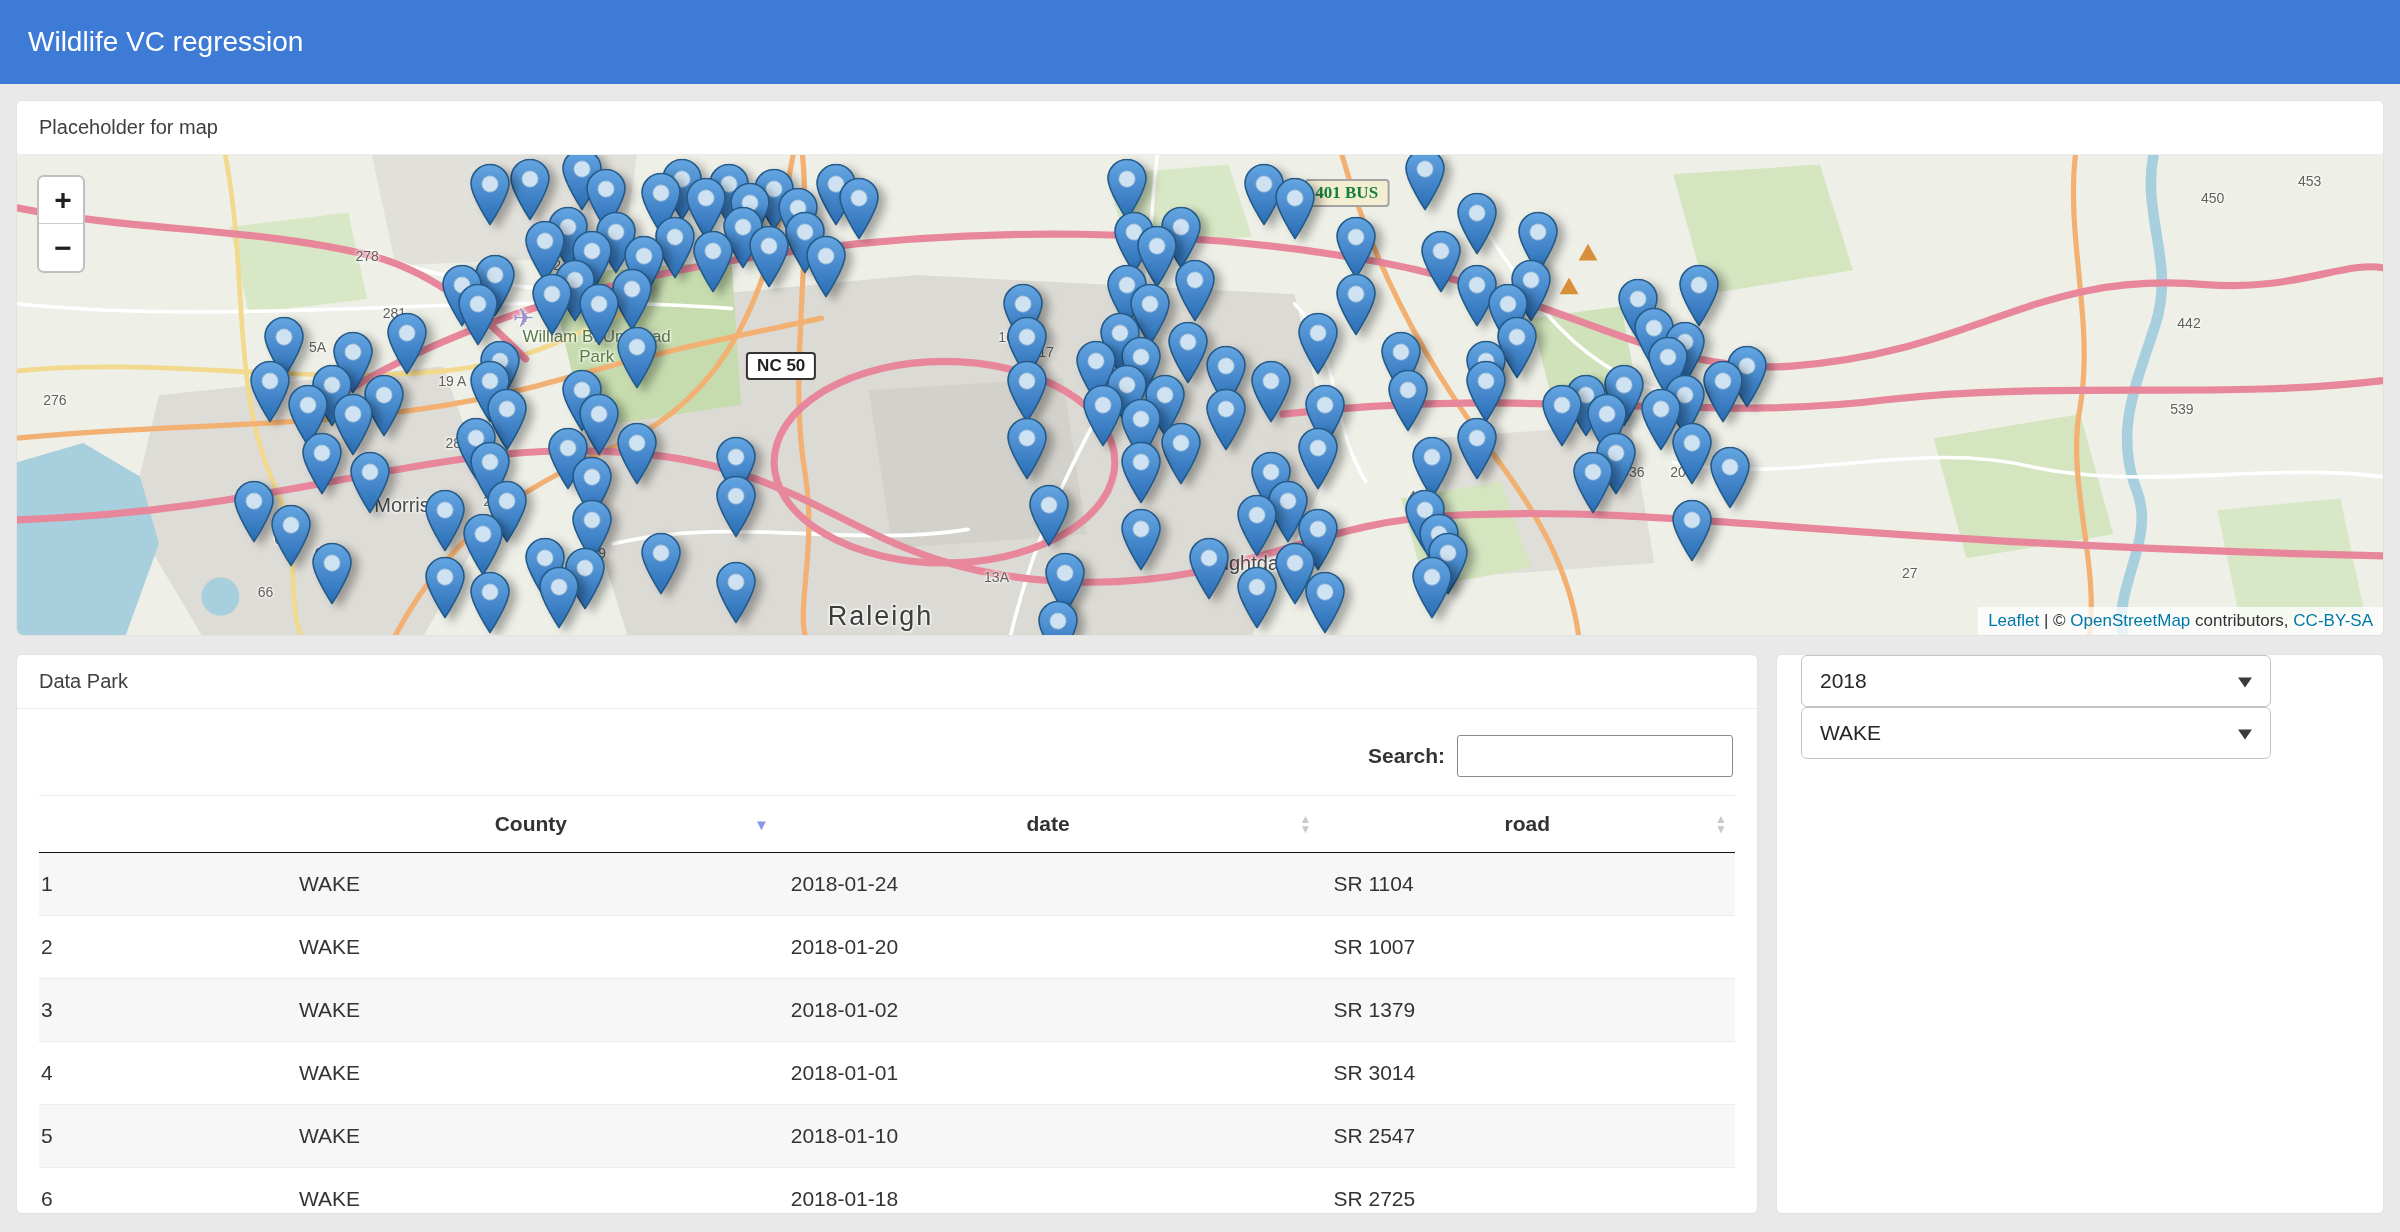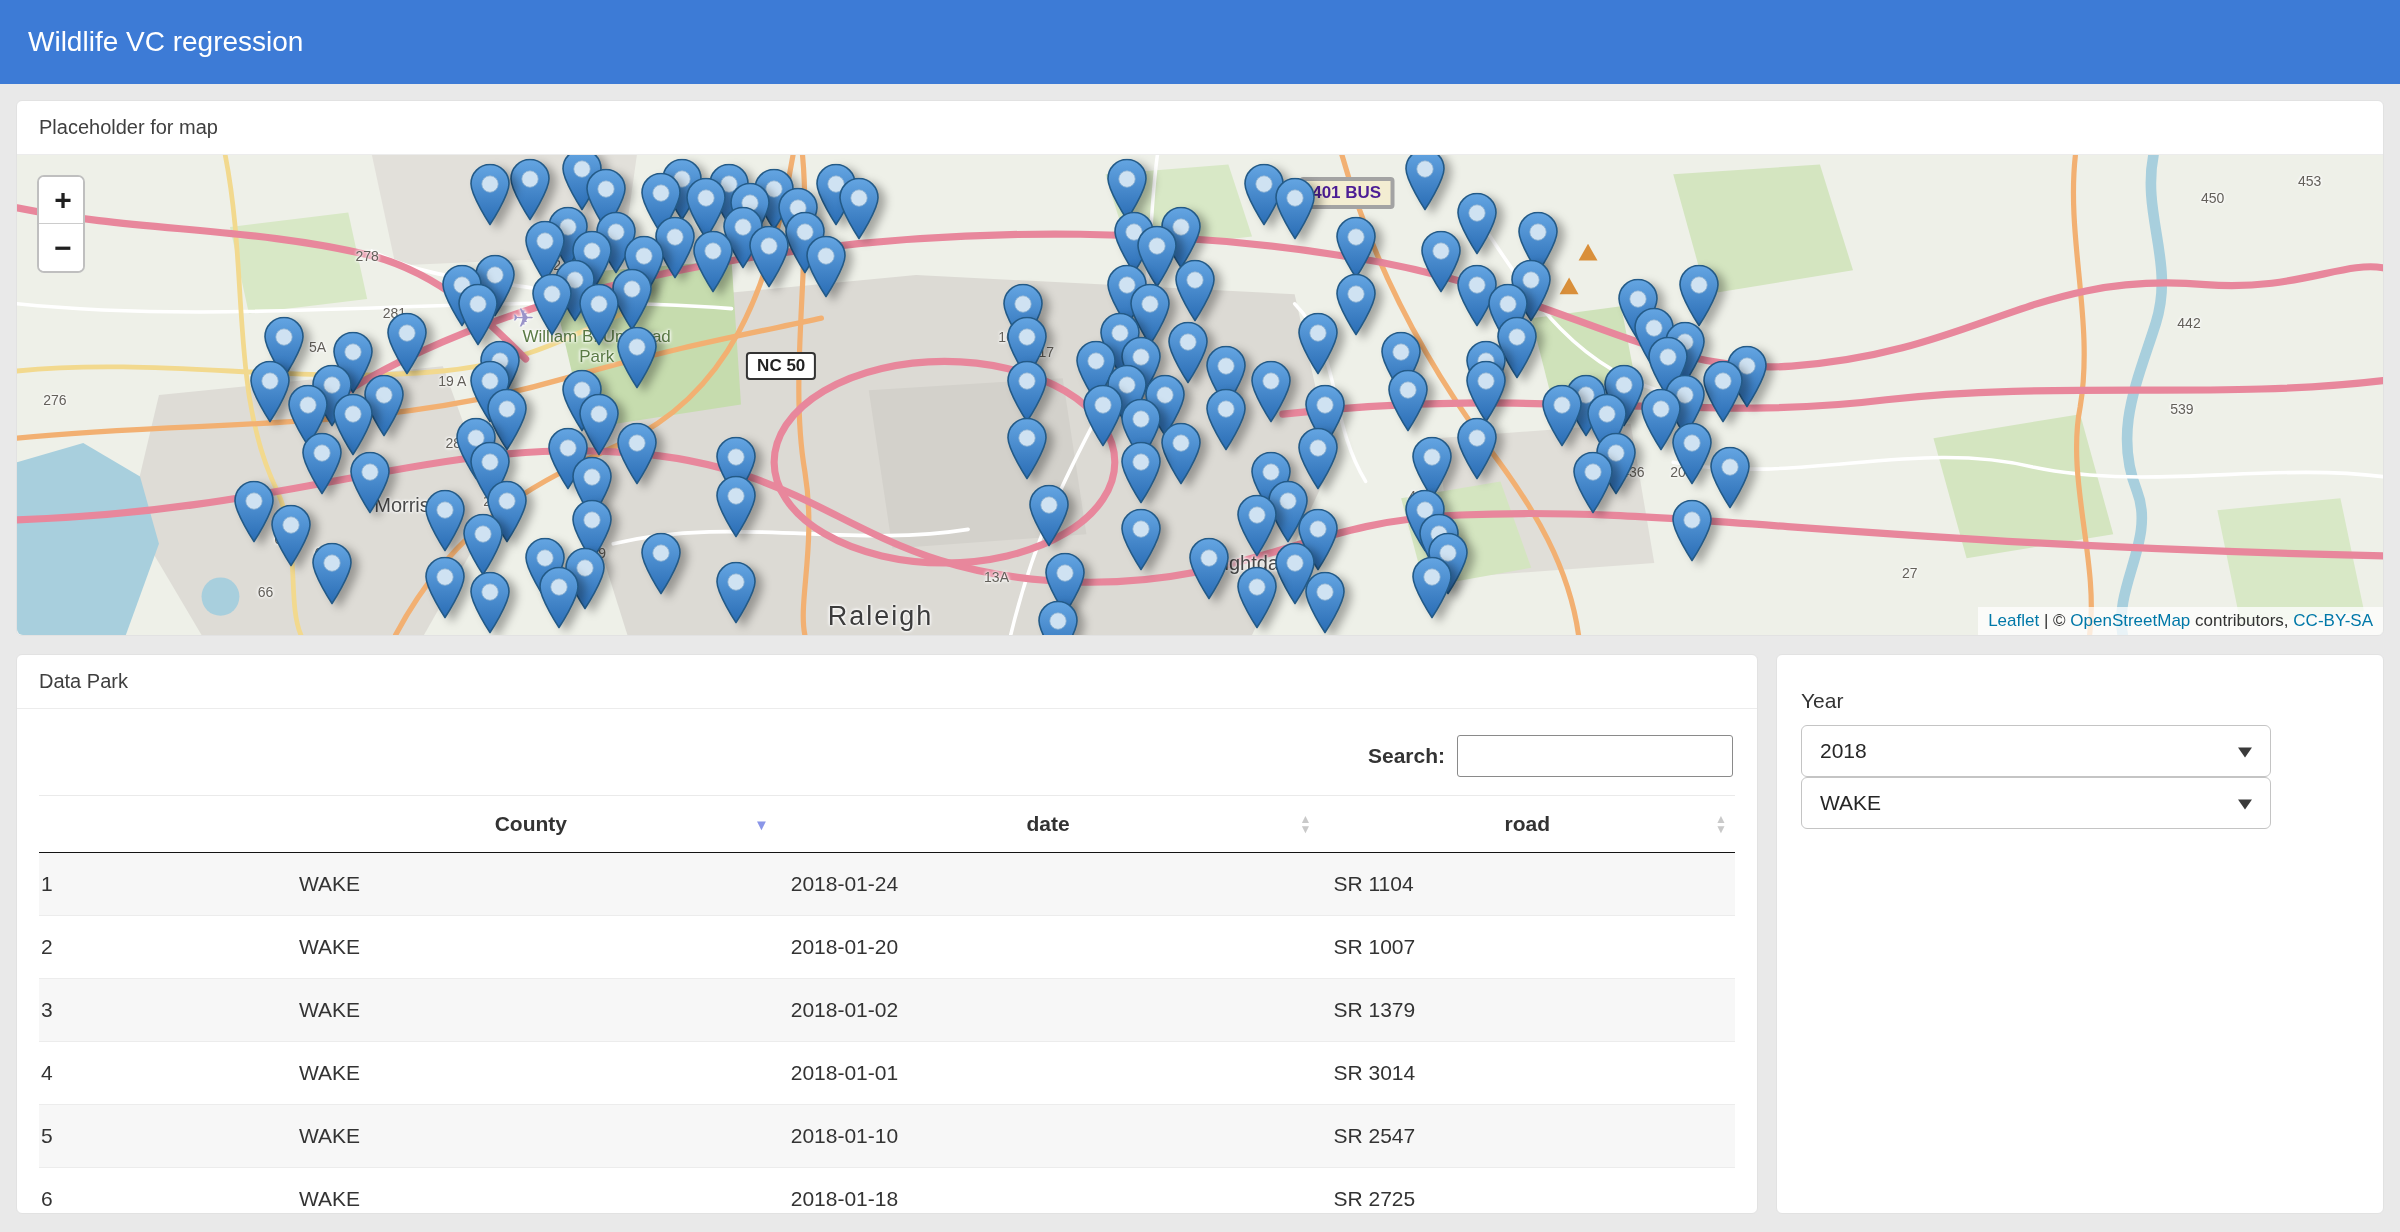--- a/index.html
+++ b/index.html
@@ -50,21 +50,21 @@
   }
   .map-label.exit { font-size:14px; color:#63605a; }
   .map-label.airport { font-size:26px; color:#9a94c9; }
 
   .shield {
     position:absolute; transform:translate(-50%,-50%);
     font-size:17px; font-weight:bold; padding:2px 9px;
     border-radius:4px; white-space:nowrap;
   }
   .shield.white { background:#fff; border:2px solid #333; color:#222; }
-  .shield.beige { background:#f3edd2; border:4px solid #a3a3a3; color:#4c1d95; }
+  .shield.beige { background:#f3edd2; border:2px solid #a3a3a3; color:#15803d;font-family:Liberation Serif, serif; }
 
   .map-pin {
     position:absolute; transform:translate(-50%,-33%);
     width:44px; height:62px;
     filter:drop-shadow(7px 4px 4px rgba(0,0,0,0.30));
   }
 
   .zoom-ctl {
     position:absolute; top:20px; left:20px; z-index:50;
     border:2px solid rgba(0,0,0,0.25); border-radius:7px;
@@ -915,21 +915,20 @@
                 <td class="cell-2">2018-01-18</td>
                 <td class="cell-3">SR 2725</td>
               </tr>
             </tbody>
         </table>
       </div>
     </section>
 
     <section class="card sidebar-card">
       <div class="sidebar-body">
-        <label>Year</label>
         <div class="select">
           <span>2018</span>
           <i class="caret"></i>
         </div>
         <div class="select">
           <span>WAKE</span>
           <i class="caret"></i>
         </div>
       </div>
     </section>

